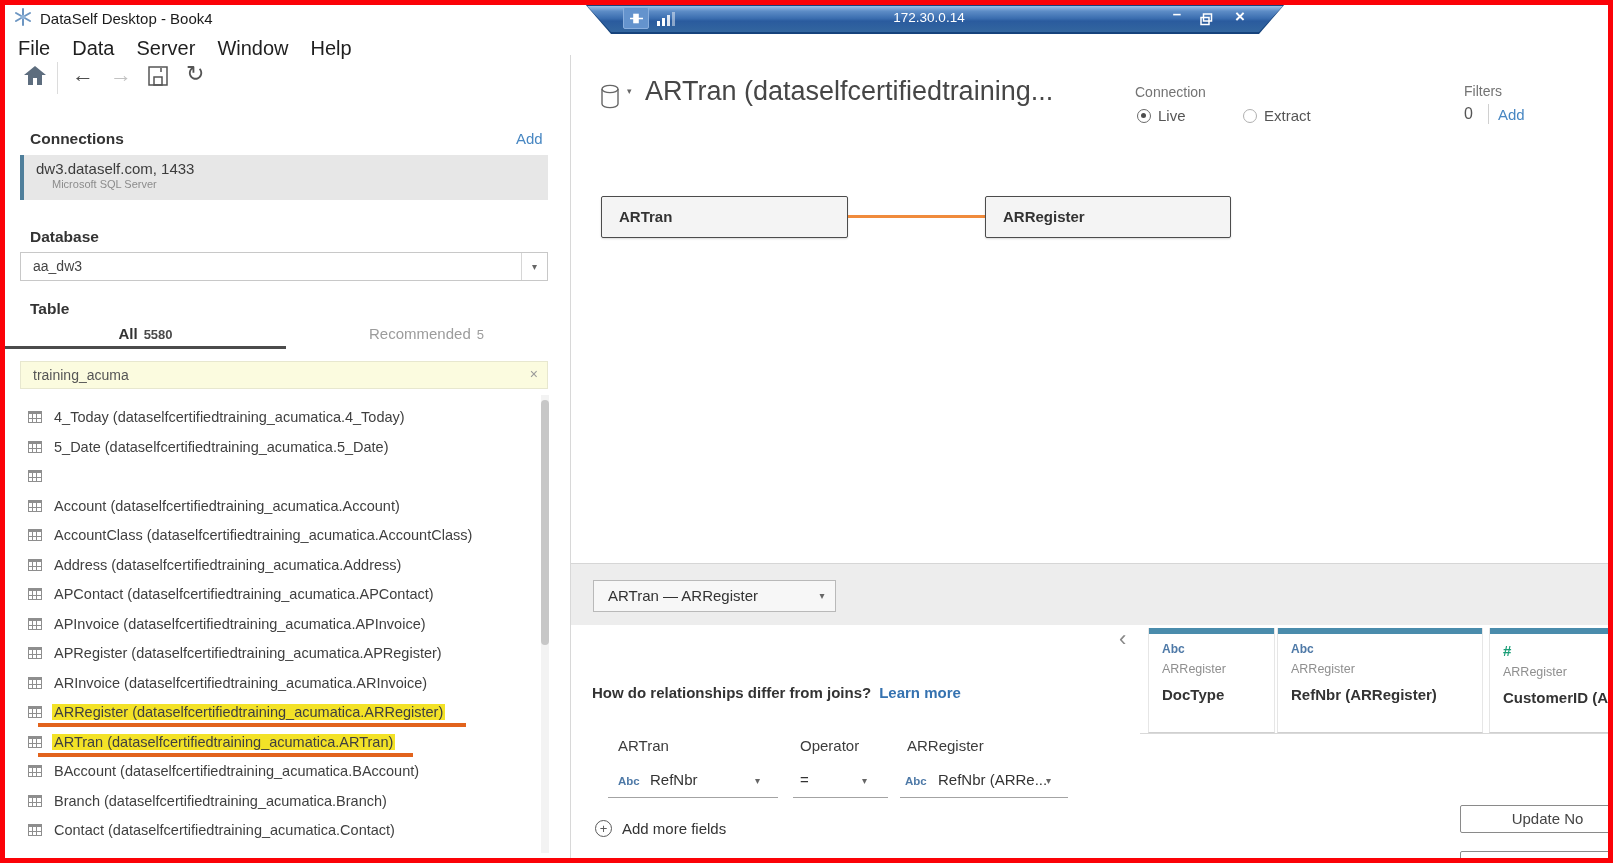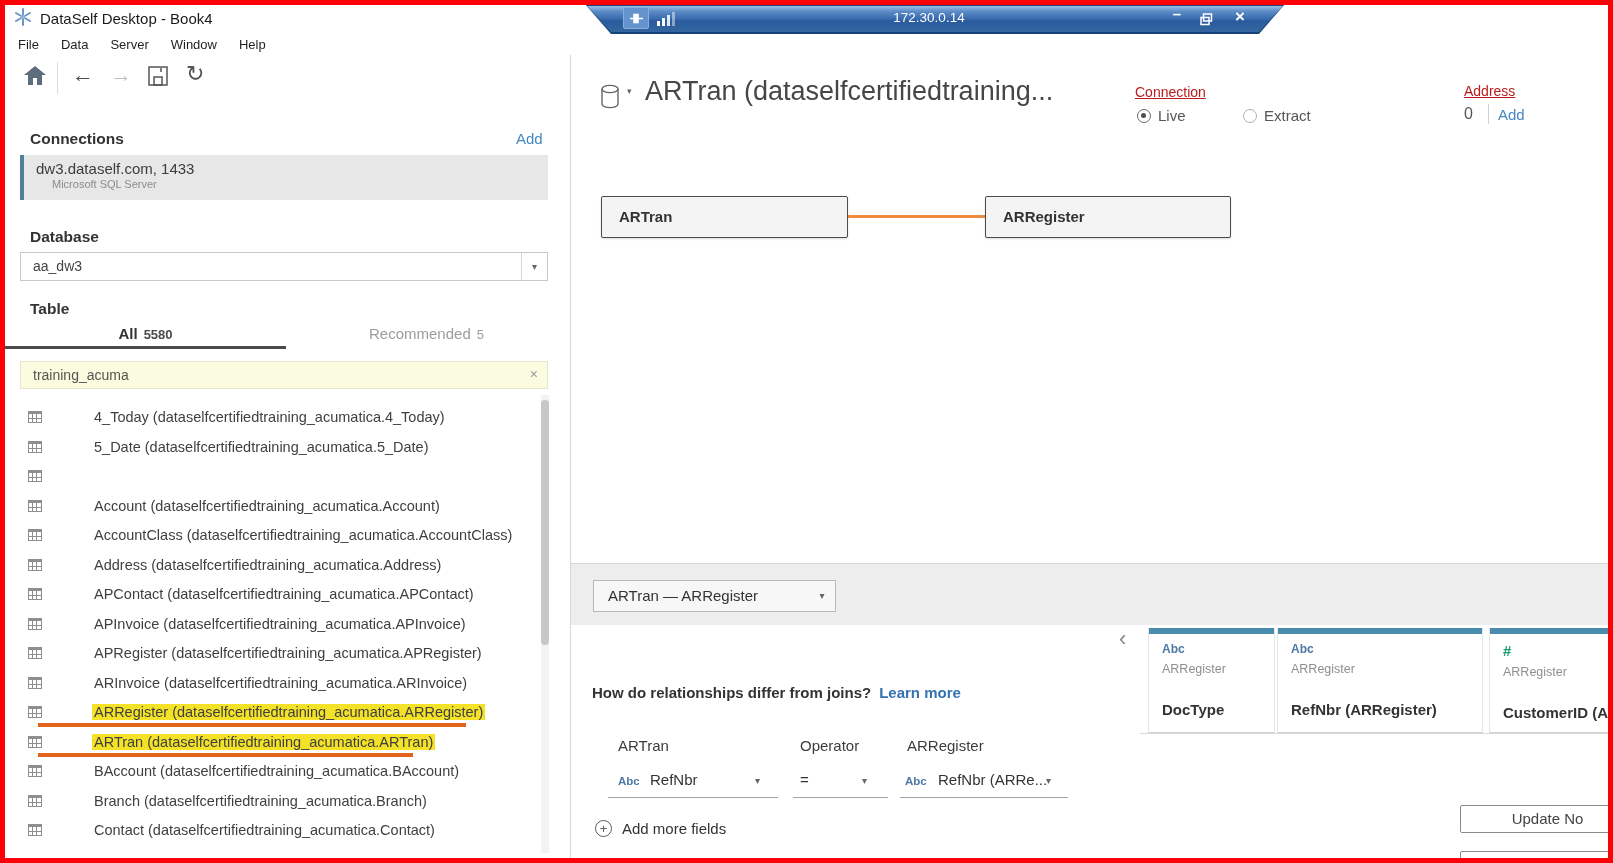--- a/index.html
+++ b/index.html
@@ -7,21 +7,21 @@
   #app {
     position:relative; width:1613px; height:863px; overflow:hidden;
     font-family:"Liberation Sans", sans-serif; background:#ffffff; color:#333;
   }
   .ab { position:absolute; }
   .frame { position:absolute; inset:0; border:5px solid #fb0207; z-index:60; pointer-events:none; }
 
   
   .win-title { left:40px; top:10px; font-size:15px; color:#1b1b1b; }
   .menu-bar { left:7px; top:33px; display:flex; }
-  .menu-item { padding:4px 11px; font-size:13px; color:#1f1f1f; }
+  .menu-item { padding:4px 11px; font-size:20px; color:#1f1f1f; }
 
   
   .rdp-outer { left:585px; top:4px; width:700px; height:30px; z-index:30;
     background:#16437c; clip-path:polygon(0 0,100% 0,calc(100% - 26px) 100%,26px 100%); }
   .rdp-inner { position:absolute; left:2px; top:2px; right:2px; bottom:2px;
     background:linear-gradient(180deg,#9cc0e8 0%,#5d8cc6 20%,#3a6daf 48%,#2a5b9e 58%,#33669f 100%);
     clip-path:polygon(0 0,100% 0,calc(100% - 24px) 100%,24px 100%); }
   .rdp-addr { left:0; right:12px; top:6px; text-align:center; color:#fff; font-size:13.5px; }
   .pin-btn { left:38px; top:3px; width:26px; height:22px; background:#6493cd; border:1px solid #89aedd; border-radius:2px; display:flex; align-items:center; justify-content:center; }
   .rdp-ctrl { color:#fff; font-weight:bold; font-size:15px; }
@@ -38,37 +38,37 @@
   .conn-driver { font-size:11px; color:#8c8c8c; margin:1px 0 0 16px; }
   .select-box { left:20px; top:252px; width:528px; height:29px; border:1px solid #c8c8c8; background:#fff; font-size:14px; color:#444; line-height:27px; padding-left:12px; }
   .select-caret { position:absolute; right:0; top:0; width:26px; height:27px; border-left:1px solid #d6d6d6; text-align:center; color:#666; font-size:10px; line-height:27px; }
   .tab { top:322px; height:26px; text-align:center; font-size:15px; line-height:24px; }
   .tab-underline { top:346px; height:3px; background:#4b4b4b; }
   .tab-count { font-size:13px; margin-left:6px; }
   .search-box { left:20px; top:361px; width:528px; height:28px; background:#fbfbdf; border:1px solid #e7e7cf; }
   .search-box input { width:480px; height:26px; border:none; outline:none; background:transparent; font-family:inherit; font-size:14px; color:#555; padding-left:12px; }
   .clear-x { position:absolute; right:9px; top:4px; color:#999; font-size:14px; }
 
-  .trow { left:20px; width:512px; height:29px; display:flex; align-items:center;gap:40px; }
+  .trow { left:20px; width:512px; height:29px; display:flex; align-items:center; }
   .grid-icon { width:14px; height:12px; margin-left:8px; border:1px solid #8e8e8e; flex:none;
     background-image:
       linear-gradient(to bottom,#8e8e8e 2px,transparent 2px),
       linear-gradient(to right,transparent 3px,#8e8e8e 3px,#8e8e8e 4px,transparent 4px,transparent 7px,#8e8e8e 7px,#8e8e8e 8px,transparent 8px),
       linear-gradient(to bottom,transparent 6px,#8e8e8e 6px,#8e8e8e 7px,transparent 7px); }
   .tname { margin-left:12px; font-size:14.5px; color:#3f3f3f; white-space:nowrap; }
   .hl .tname { background:#f3e227; box-shadow:2px 0 0 #f3e227,-2px 0 0 #f3e227; }
   .hl-bar { position:absolute; left:18px; top:26px; height:4px; background:#e2631c; }
   .scroll-track { left:541px; top:395px; width:8px; height:458px; background:#f3f3f3; }
   .scroll-thumb { left:541px; top:400px; width:8px; height:245px; background:#c7c7c7; border-radius:4px; }
 
   .pane-divider-v { left:570px; top:55px; width:1px; height:803px; background:#d8d8d8; }
 
   
   .page-title { left:645px; top:76px; font-size:27px; color:#464646; }
-  .gray-label { font-size:14px; color:#b91c1c;text-decoration:underline; }
+  .gray-label { font-size:14px; color:#737373; }
   .radio { width:14px; height:14px; border-radius:50%; border:1.5px solid #b0b0b0; background:#fff; }
   .radio.sel { border-color:#6b6b6b; }
   .radio.sel::after { content:""; position:absolute; left:3px; top:3px; width:5px; height:5px; border-radius:50%; background:#4d4d4d; }
   .radio-label { font-size:15px; color:#555; }
   .node { top:196px; height:42px; background:#f4f4f4; border:1.6px solid #4c4c4c; border-radius:2px;
     font-size:15px; font-weight:bold; color:#333; line-height:39px; padding-left:17px; box-shadow:0 1px 2px rgba(0,0,0,.15); }
   .connector { left:848px; top:215px; width:137px; height:3px; background:#f08b3c; }
 
   .band { left:571px; top:563px; width:1037px; height:62px; background:#ededed; border-top:1px solid #d6d6d6; }
   .rel-select { left:593px; top:580px; width:243px; height:32px; background:#f7f7f7; border:1px solid #b9b9b9; font-size:15px; color:#333; line-height:30px; padding-left:14px; }
@@ -85,21 +85,21 @@
   .plus-circle { left:595px; top:820px; width:17px; height:17px; border:1px solid #5a5a5a; border-radius:50%; text-align:center; line-height:15px; font-size:13px; color:#5a5a5a; }
   .chevron { left:1119px; top:629px; font-size:22px; color:#888; line-height:20px; }
 
   
   .prev-line { left:1140px; top:733px; width:468px; height:1px; background:#d9d9d9; }
   .pcol { top:628px; height:105px; background:#fff; border:1px solid #e6e6e6; border-top:none; border-bottom:1px solid #d0d0d0; padding:14px 0 0 13px; overflow:hidden; }
   .pcol::before { content:""; position:absolute; left:-1px; right:-1px; top:0; height:6px; background:#4a8cac; }
   .pcol .ptype { font-size:12px; font-weight:bold; color:#4e79a7; }
   .pcol.green .ptype { color:#1b9e77; font-size:15px; }
   .pcol .ptable { font-size:12.5px; color:#8f8f8f; margin-top:6px; }
-  .pcol .pfield { font-size:15px; font-weight:bold; color:#333; margin-top:25px; white-space:nowrap; }
+  .pcol .pfield { font-size:15px; font-weight:bold; color:#333; margin-top:10px; white-space:nowrap; }
   .upd-btn { left:1460px; width:175px; height:28px; background:#fff; border:1px solid #8a8a8a; border-radius:2px;
     font-size:15px; color:#444; text-align:center; line-height:26px; white-space:nowrap; }
 </style>
 </head>
 <body>
 
 <div id="app">
 
   <span class="ab" style="left:14px; top:8px;">
     <svg width="18" height="18" viewBox="0 0 18 18">
@@ -278,21 +278,21 @@
   </span>
   <span class="ab" style="left:627px; top:86px; font-size:9px; color:#666;">▾</span>
   <div class="ab page-title">ARTran (dataselfcertifiedtraining...</div>
 
   <div class="ab gray-label" style="left:1135px; top:84px;">Connection</div>
   <span class="ab radio sel" style="left:1137px; top:109px;"></span>
   <span class="ab radio-label" style="left:1158px; top:107px;">Live</span>
   <span class="ab radio" style="left:1243px; top:109px;"></span>
   <span class="ab radio-label" style="left:1264px; top:107px;">Extract</span>
 
-  <div class="ab gray-label" style="left:1464px; top:83px;">Address</div>
+  <div class="ab gray-label" style="left:1464px; top:83px;">Filters</div>
   <span class="ab" style="left:1464px; top:105px; font-size:16px; color:#555;">0</span>
   <span class="ab" style="left:1488px; top:104px; width:1px; height:20px; background:#d0d0d0;"></span>
   <span class="ab link-blue" style="left:1498px; top:106px;">Add</span>
 
   <div class="ab node" style="left:601px; width:247px;">ARTran</div>
   <div class="ab connector"></div>
   <div class="ab node" style="left:985px; width:246px;">ARRegister</div>
 
   <div class="ab band"></div>
   <div class="ab rel-select">

